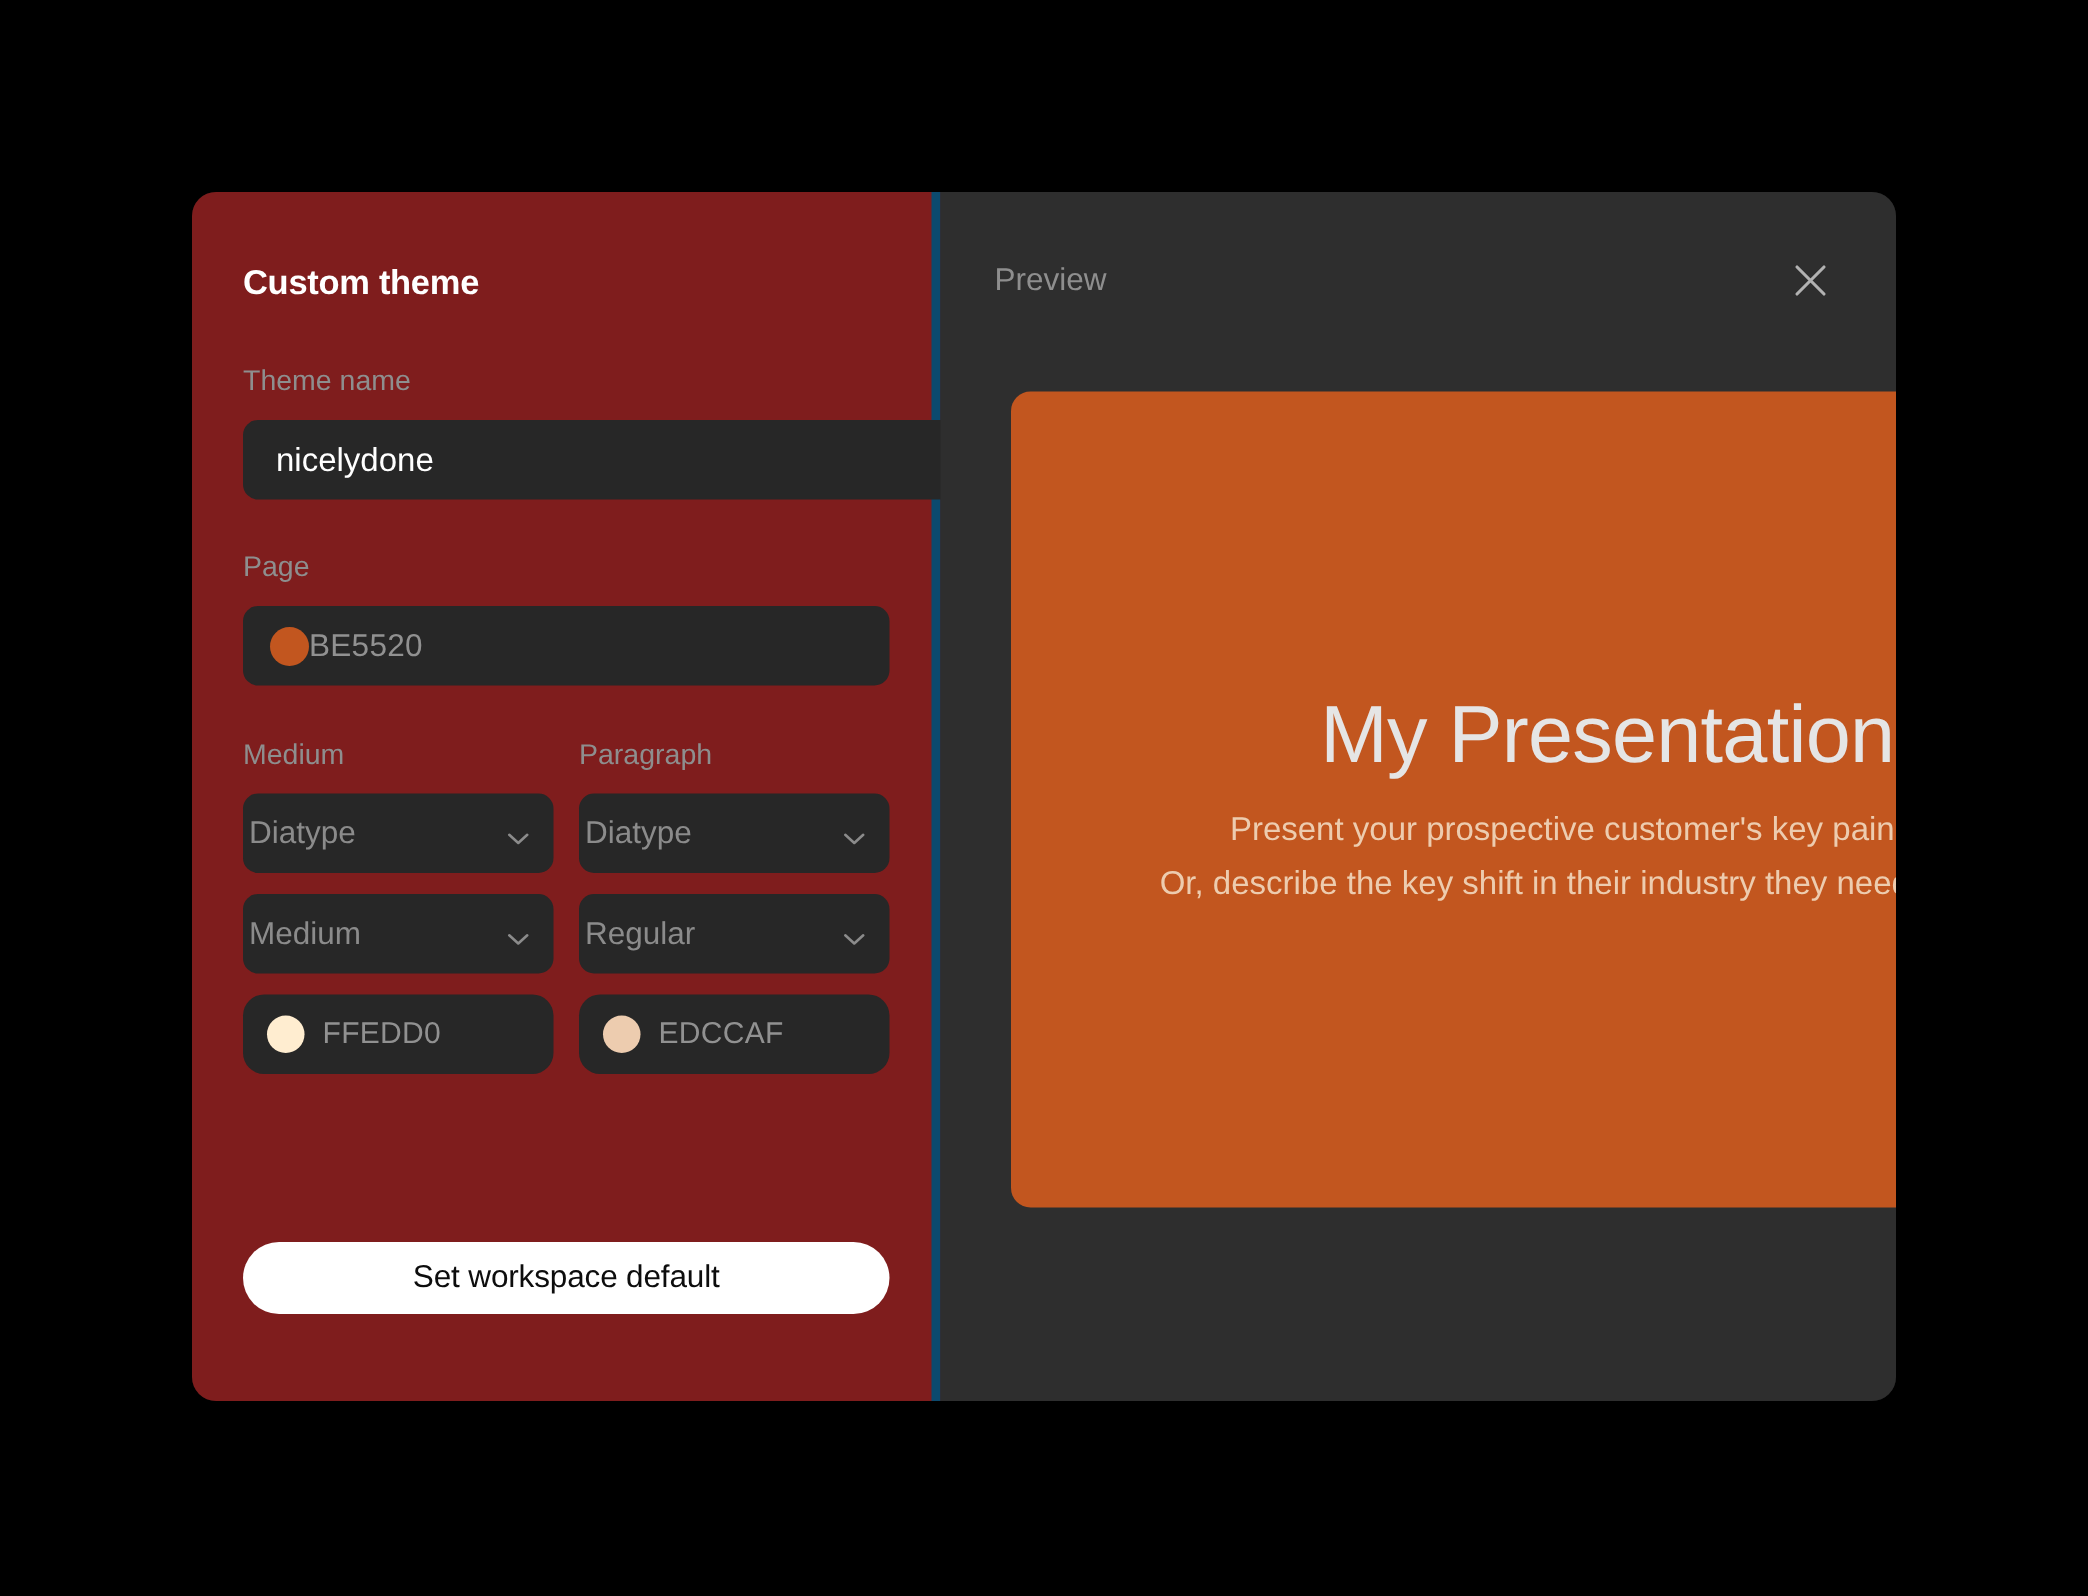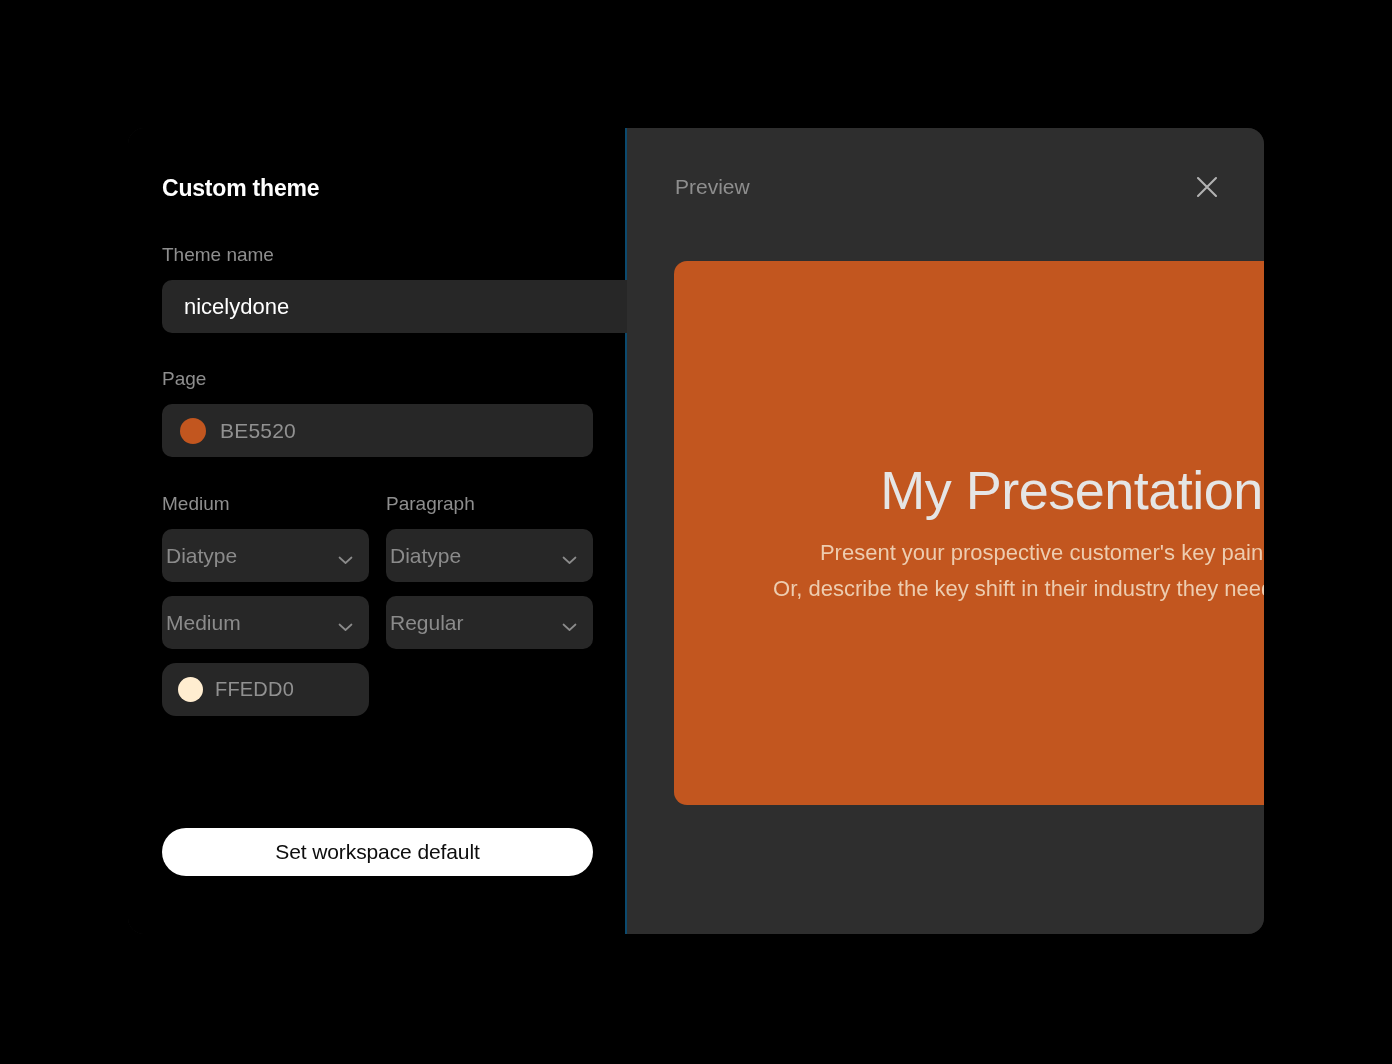--- a/index.html
+++ b/index.html
@@ -32,26 +32,26 @@
     border-radius: 16px;
     overflow: hidden;
     display: flex;
     background: #131313;
   }
 
   
   .settings-panel {
     width: 499px;
     height: 100%;
-    background: #000000;
+    background: #7f1d1d;
     box-sizing: border-box;
     padding: 34px 34px 0 34px;
     position: relative;
     flex: 0 0 499px;
-    border-right: 2px solid #0c4a6e;
+    border-right: 6px solid #0c4a6e;
   }
 
   .panel-title {
     color: #ffffff;
     font-size: 23px;
     font-weight: bold;
     letter-spacing: -0.2px;
     margin: 13px 0 0 0;
   }
 
@@ -82,21 +82,20 @@
   .color-input {
     margin-top: 14px;
     width: 431px;
     height: 53px;
     background: #272727;
     border-radius: 10px;
     box-sizing: border-box;
     display: flex;
     align-items: center;
     padding: 0 18px;
-    gap: 14px;
   }
   .swatch {
     width: 26px;
     height: 26px;
     border-radius: 50%;
     flex: 0 0 26px;
   }
   .color-hex {
     color: #919191;
     font-size: 21px;
@@ -202,21 +201,21 @@
   
   .preview-panel {
     flex: 1 1 auto;
     height: 100%;
     background: #2e2e2e;
     position: relative;
     overflow: hidden;
   }
   .preview-label {
     position: absolute;
-    left: 48px;
+    left: 36px;
     top: 47px;
     color: #8e8e8e;
     font-size: 21px;
   }
   .close-btn {
     position: absolute;
     right: 42px;
     top: 44px;
     width: 30px;
     height: 30px;
@@ -315,20 +314,24 @@
             <svg width="15" height="9" viewBox="0 0 15 9" fill="none">
                 <path d="M1.5 1.5L7.5 7L13.5 1.5" stroke="#8b8b8b" stroke-width="1.7" stroke-linecap="round" stroke-linejoin="round"></path>
               </svg>
           </span>
         </div>
 
         <div class="small-color">
           <span class="swatch" style="background:#ffedd0"></span>
           <span class="color-hex">FFEDD0</span>
         </div>
+        <div class="small-color">
+          <span class="swatch" style="background:#edccaf"></span>
+          <span class="color-hex">EDCCAF</span>
+        </div>
       </div>
 
 
       <button class="primary-btn">Set workspace default</button>
     </div>
 
     <div class="preview-panel">
 
       <div class="preview-label">Preview</div>
 

